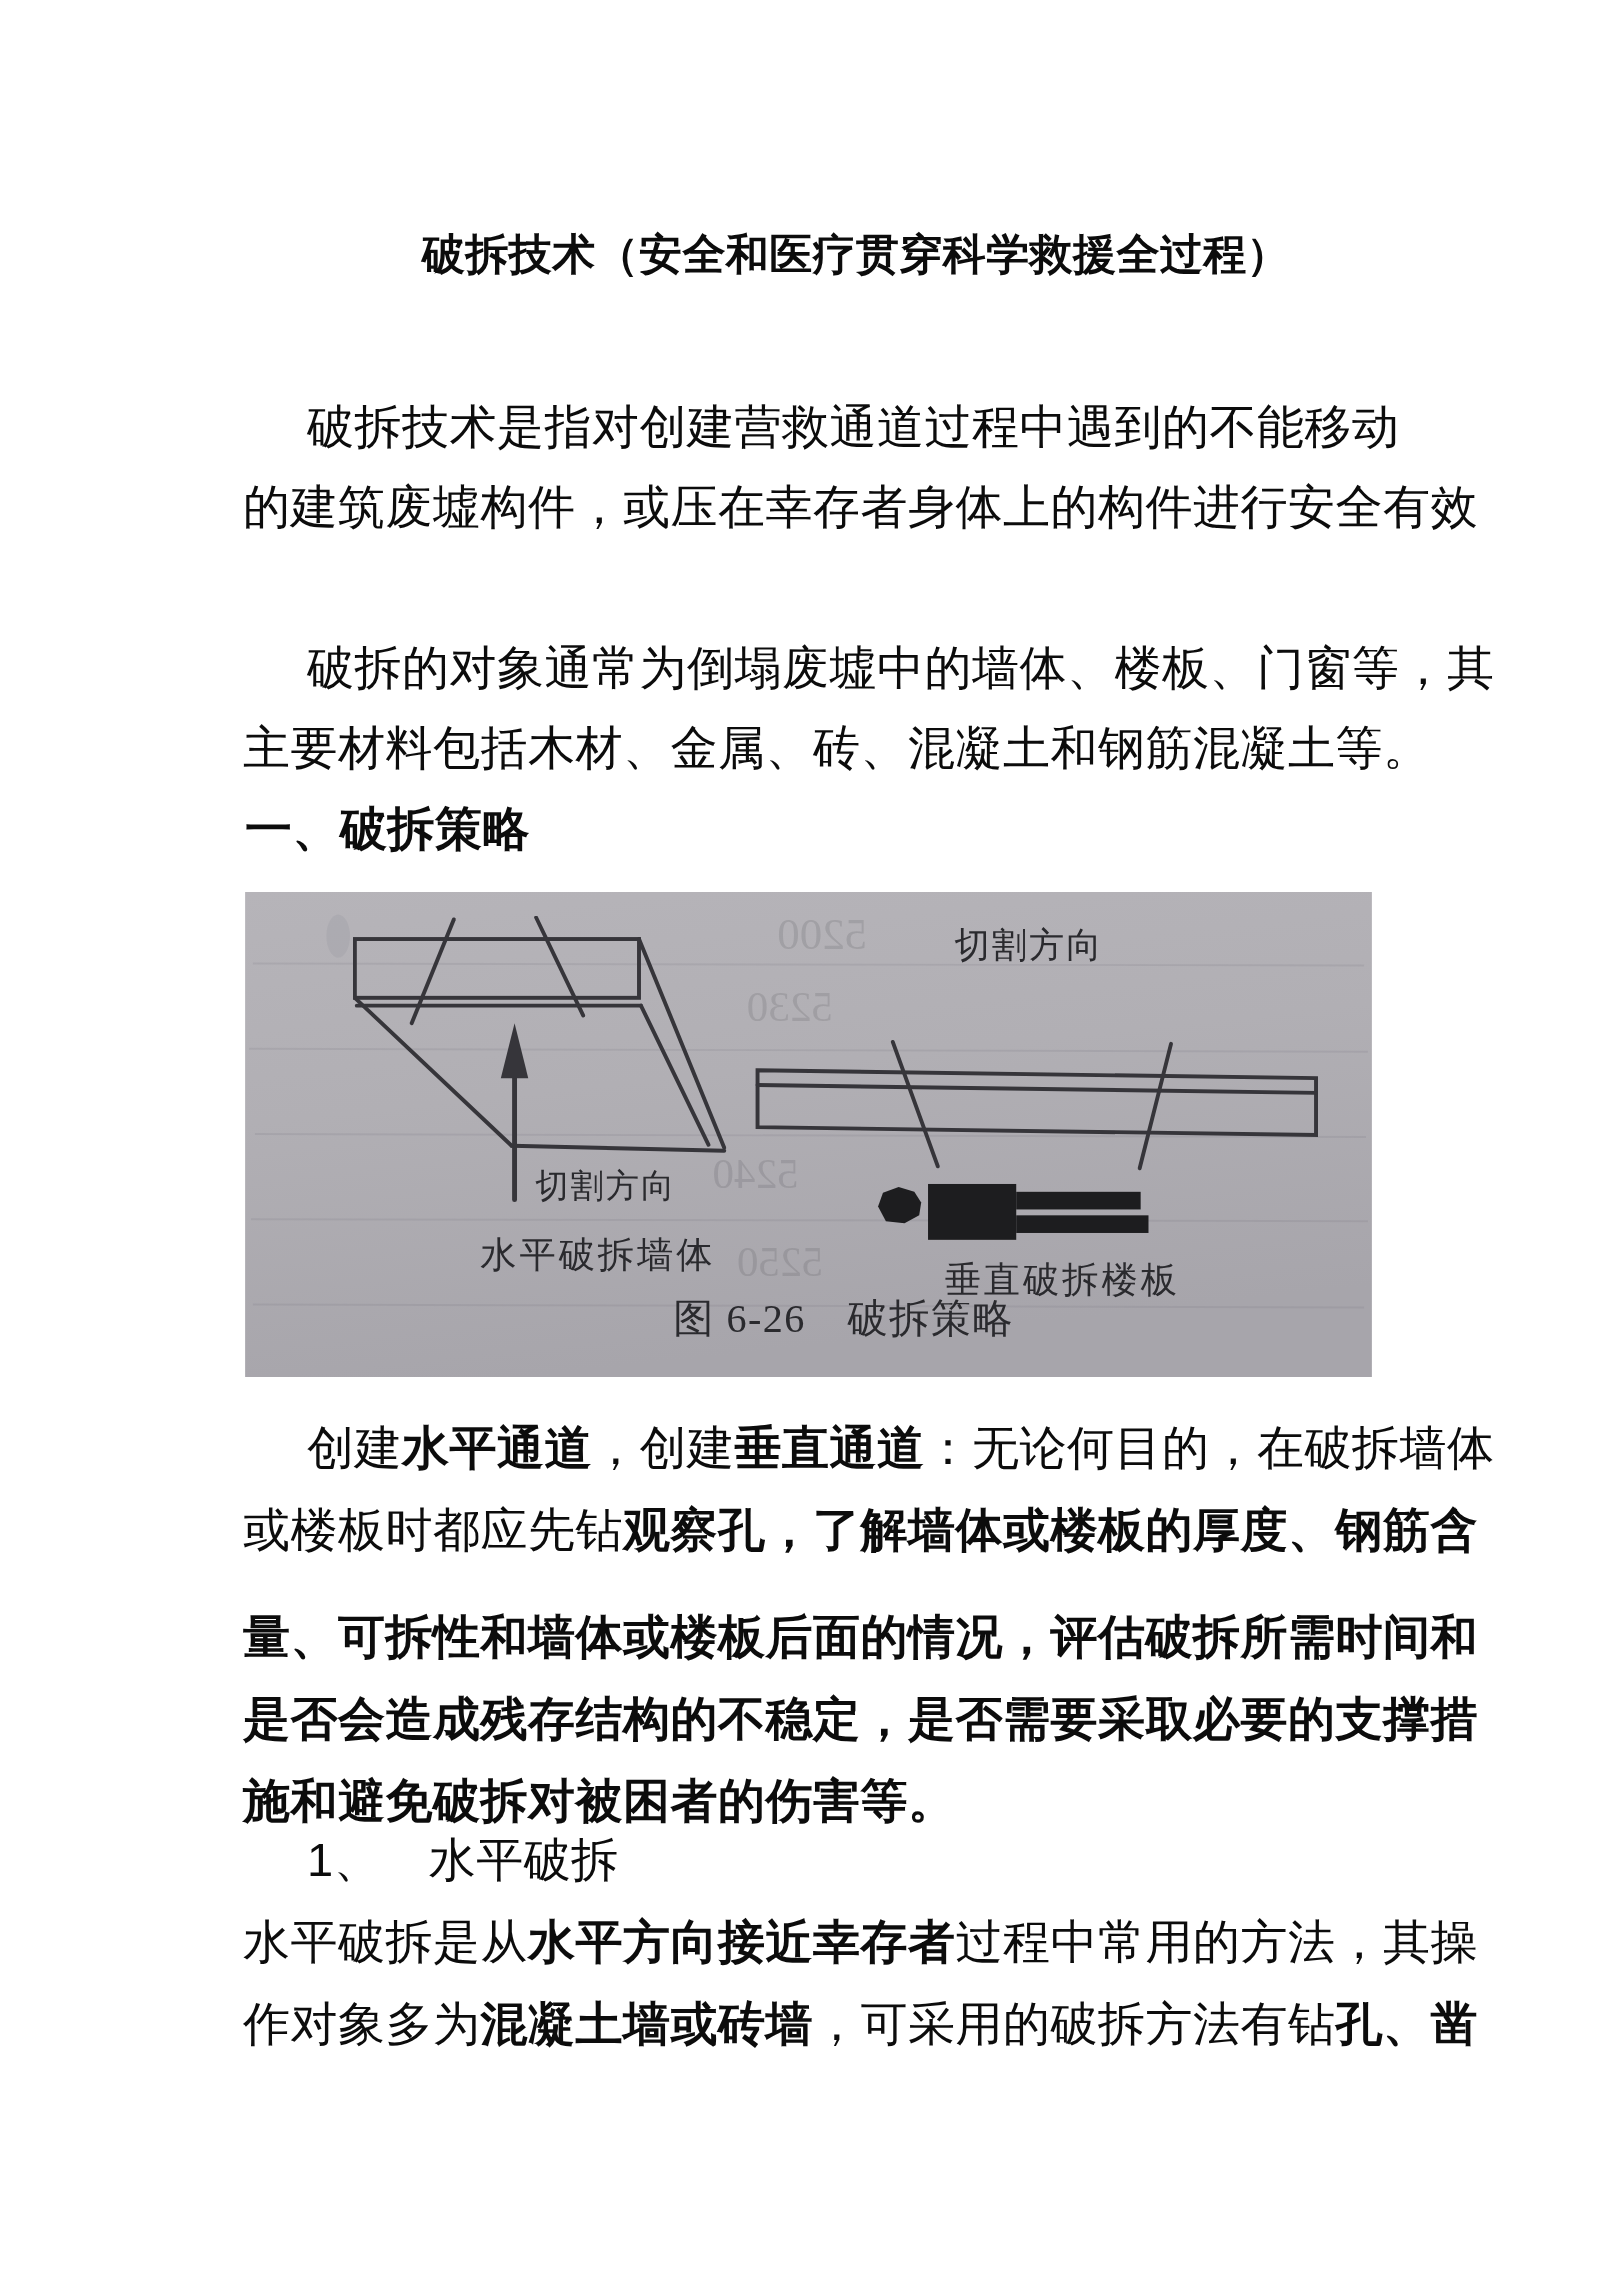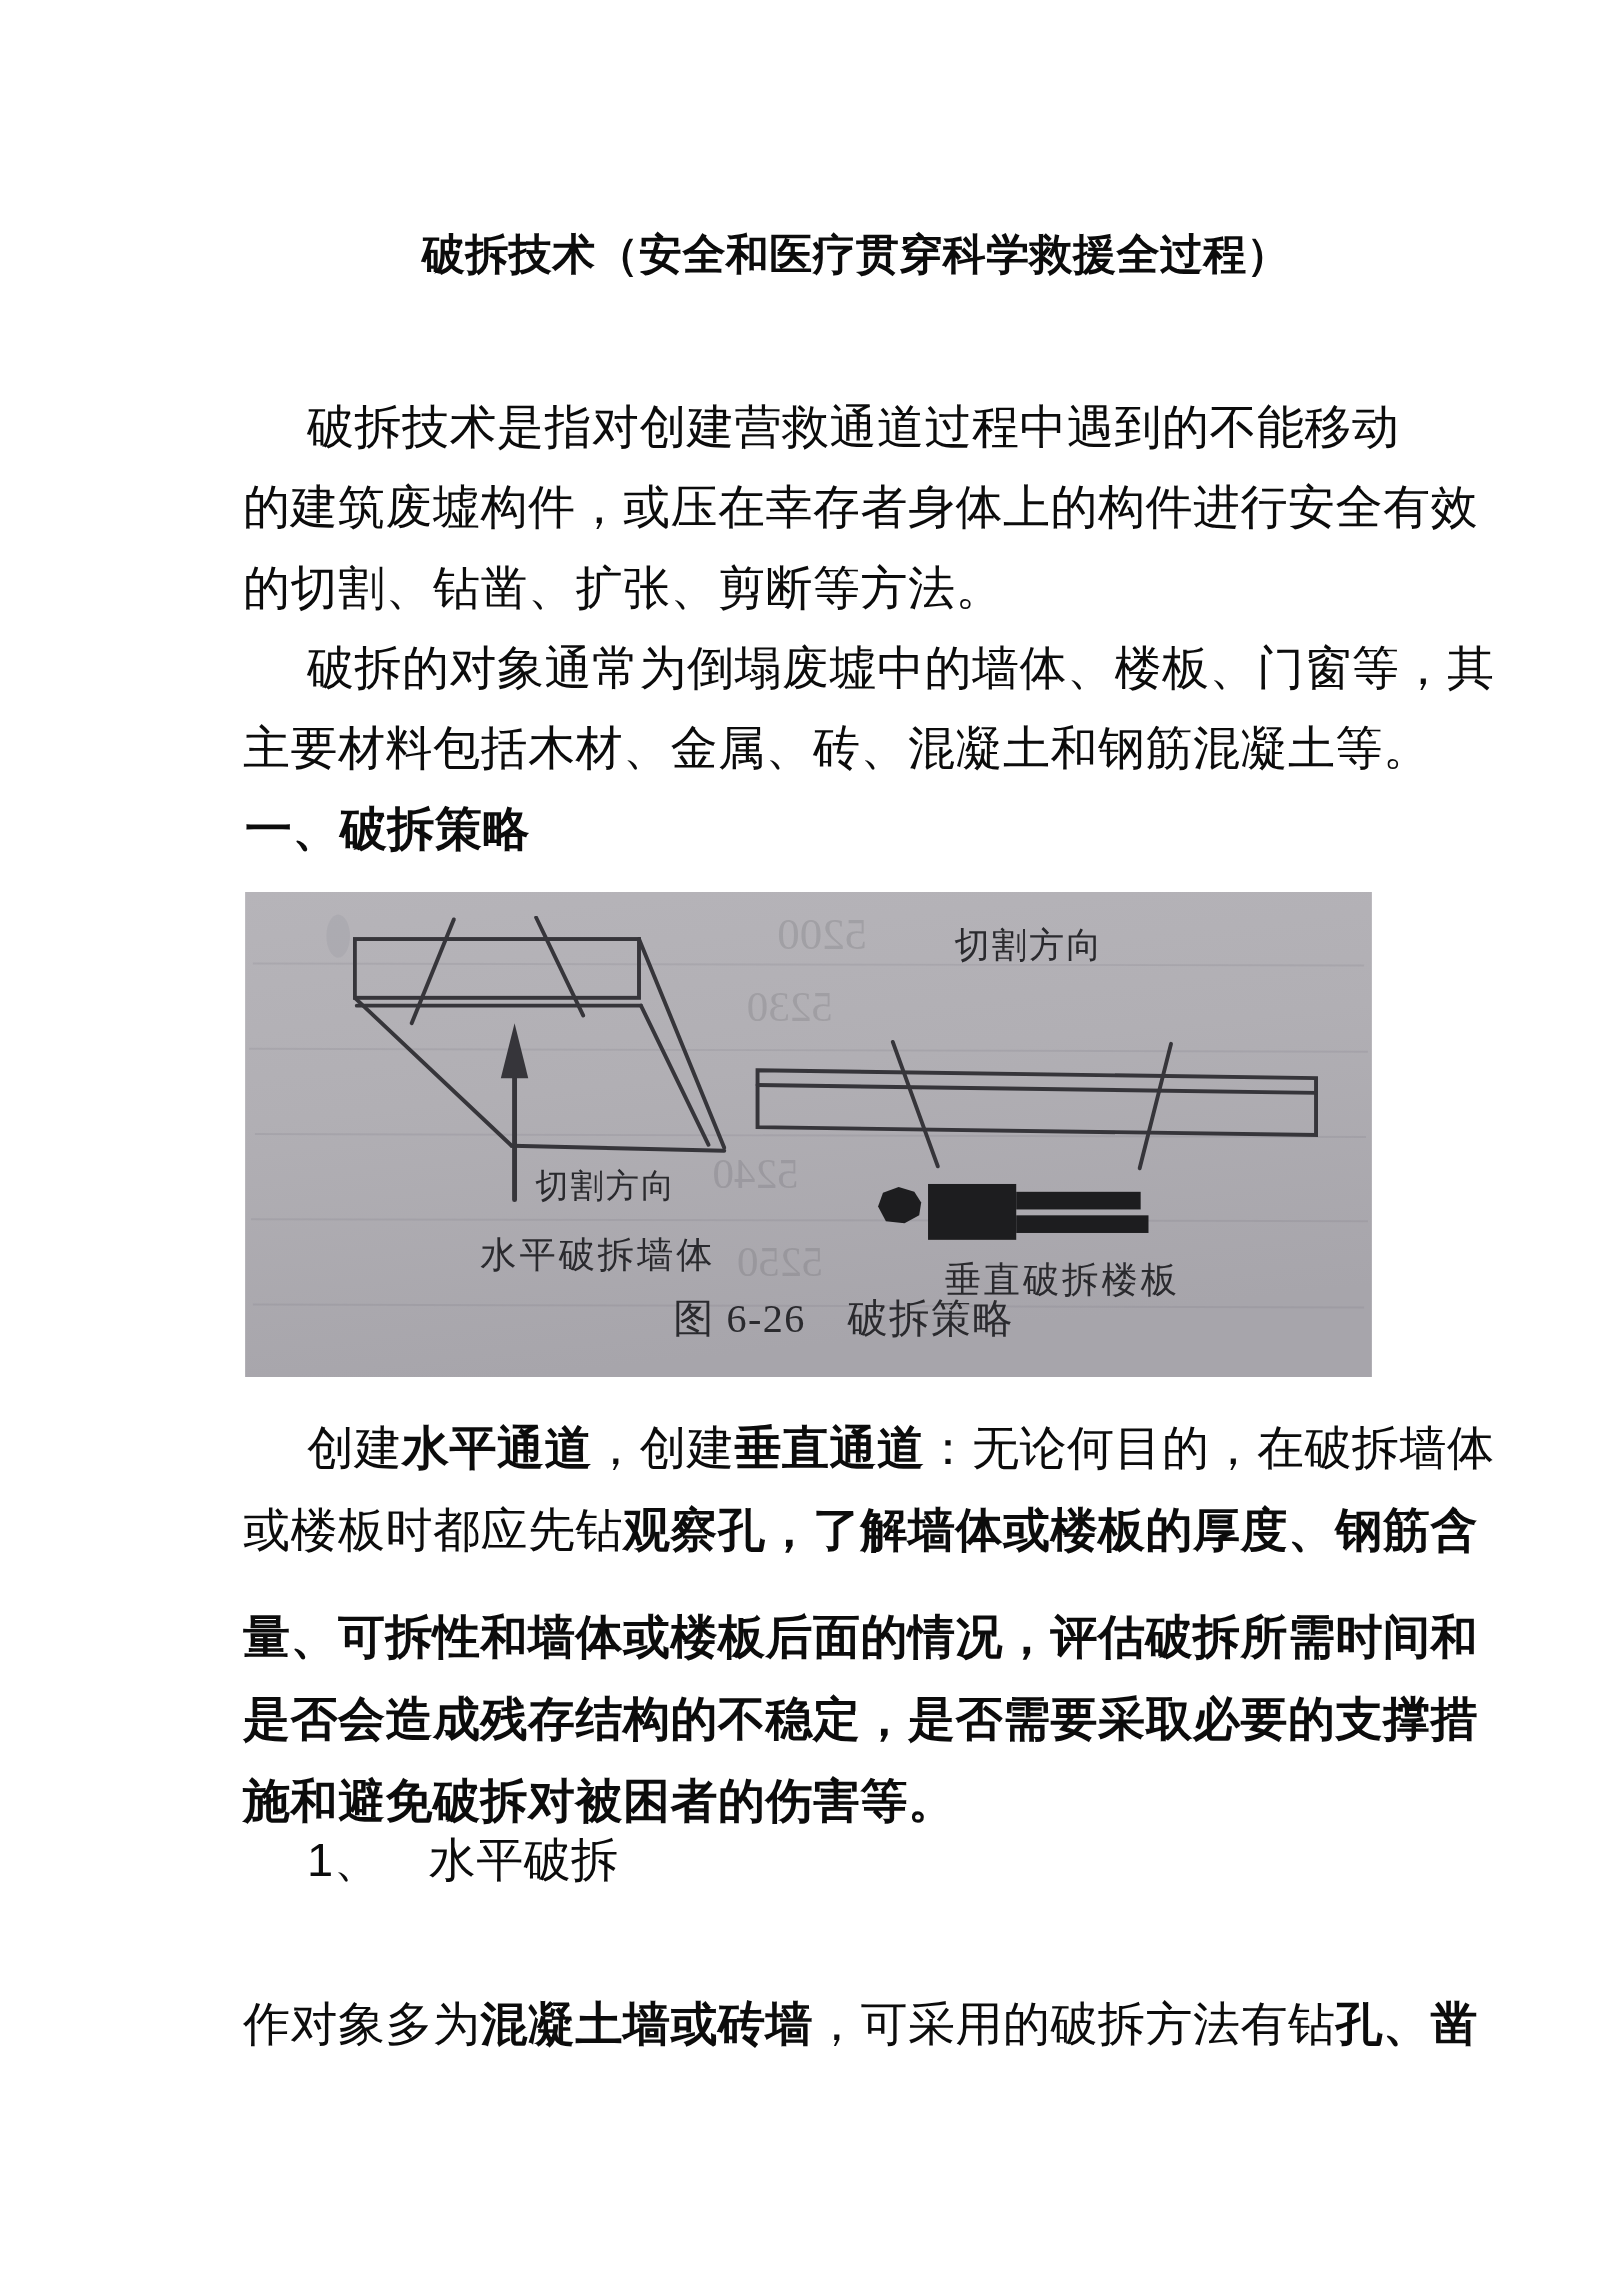--- a/index.html
+++ b/index.html
@@ -39,21 +39,20 @@
 </style>
 </head>
 <body>
 
 <div class="doc">
 
   <div class="line title-line" style="left:422px;top:233px;">破拆技术（安全和医疗贯穿科学救援全过程）</div>
 
   <div class="line" style="left:307px;top:403px;">破拆技术是指对创建营救通道过程中遇到的不能移动</div>
   <div class="line" style="left:243px;top:483px;">的建筑废墟构件，或压在幸存者身体上的构件进行安全有效</div>
-  <div class="line" style="left:243px;top:564px;">的切割、钻凿、扩张、剪断等方法。</div>
 
   <div class="line" style="left:307px;top:644px;">破拆的对象通常为倒塌废墟中的墙体、楼板、门窗等，其</div>
   <div class="line" style="left:243px;top:724px;">主要材料包括木材、金属、砖、混凝土和钢筋混凝土等。</div>
 
   <div class="line heading-line" style="left:245px;top:805px;text-align:right;">一、破拆策略</div>
 
   <div class="figure-wrap">
     <svg width="1127" height="485" viewBox="0 0 1150 495">
       <defs>
         <linearGradient id="photoBg" x1="0" y1="0" x2="0.25" y2="1">
@@ -122,17 +121,18 @@
   <div class="line" style="left:307px;top:1424px;"><span>创建</span><span class="bd">水平通道</span><span>，创建</span><span class="bd">垂直通道</span><span>：无论何目的，在破拆墙体</span></div>
 
   <div class="line" style="left:243px;top:1506px;"><span>或楼板时都应先钻</span><span class="bd">观察孔，了解墙体或楼板的厚度、钢筋含</span></div>
 
   <div class="line bd" style="left:243px;top:1589px;">量、可拆性和墙体或楼板后面的情况，评估破拆所需时间和</div>
   <div class="line bd" style="left:243px;top:1671px;">是否会造成残存结构的不稳定，是否需要采取必要的支撑措</div>
   <div class="line bd" style="left:243px;top:1753px;text-align:center;">施和避免破拆对被困者的伤害等。</div>
 
   <div class="line" style="left:307px;top:1836px;">1、　水平破拆</div>
 
+  <div class="line" style="left:243px;top:1918px;"><span>水平破拆是从</span><span class="bd">水平方向接近幸存者</span><span>过程中常用的方法，其操</span></div>
 
   <div class="line" style="left:243px;top:2000px;"><span>作对象多为</span><span class="bd">混凝土墙或砖墙</span><span>，可采用的破拆方法有钻</span><span class="bd">孔、凿</span></div>
 
 </div>
 
 
 </body></html>

